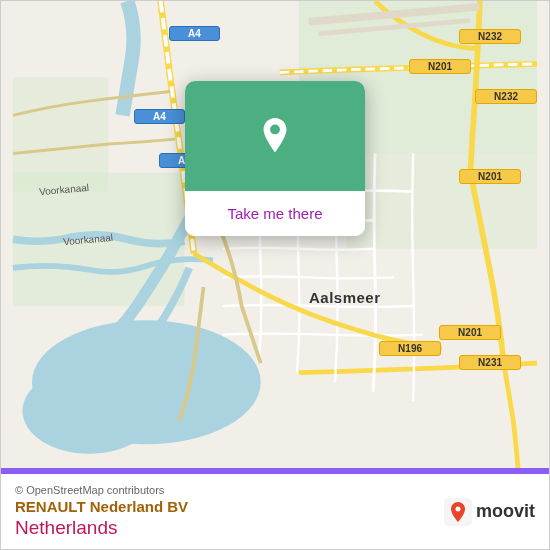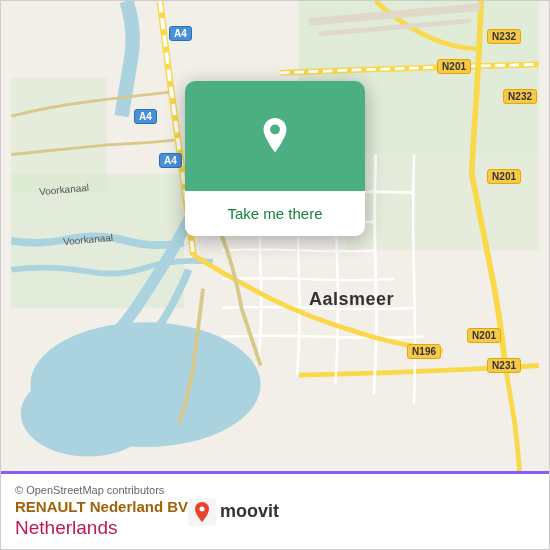--- a/index.html
+++ b/index.html
@@ -67,44 +67,44 @@
     }
 
     #popup-button {
       width: 100%;
       padding: 14px 22px;
       background: white;
       border: none;
       cursor: pointer;
       font-size: 15px;
       font-weight: 500;
-      color: #15803d;
+      color: #a21caf;
       text-align: center;
     }
 
     
     #popup-card::after {
       content: '';
       position: absolute;
       bottom: -12px;
       left: 50%;
       transform: translateX(-50%);
       border-left: 12px solid transparent;
       border-right: 12px solid transparent;
       border-top: 12px solid white;
     }
 
     
     #footer {
       background: white;
-      border-top: 3px solid #8b5cf6;
+      border-top: 6px solid #8b5cf6;
       padding: 10px 14px;
       display: flex;
       align-items: center;
-      justify-content: flex-start;
+      justify-content: space-between;
       min-height: 55px;
     }
 
     #footer-left {
       display: flex;
       flex-direction: column;
       gap: 2px;
     }
 
     #footer-copyright {
@@ -138,21 +138,21 @@
     #moovit-icon {
       width: 28px;
       height: 28px;
     }
 
     
     .road-badge {
       position: absolute;
       background: #f7c948;
       border-radius: 3px;
-      padding: 1px 4px;
+      padding: 1px 18px;
       font-size: 10px;
       font-weight: bold;
       color: #333;
       border: 1px solid #e0a800;
     }
 
     .road-badge.blue {
       background: #4a90d9;
       color: white;
       border-color: #2970b8;
@@ -232,21 +232,21 @@
     <div class="road-badge blue" style="position:absolute; top:152px; left:158px;">A4</div>
 
     <div class="road-badge" style="position:absolute; top:28px; right:28px;">N232</div>
     <div class="road-badge" style="position:absolute; top:88px; right:12px;">N232</div>
     <div class="road-badge" style="position:absolute; top:58px; right:78px;">N201</div>
     <div class="road-badge" style="position:absolute; top:168px; right:28px;">N201</div>
     <div class="road-badge" style="position:absolute; bottom:128px; right:48px;">N201</div>
     <div class="road-badge" style="position:absolute; bottom:112px; right:108px;">N196</div>
     <div class="road-badge" style="position:absolute; bottom:98px; right:28px;margin-left:48px;">N231</div>
 
-    <div style="position:absolute; top:288px; left:308px; font-size:18px; font-weight:600; color:#333; letter-spacing:0.5px;">Aalsmeer</div>
+    <div style="position:absolute; top:288px; left:308px; font-size:15px; font-weight:600; color:#333; letter-spacing:0.5px;">Aalsmeer</div>
     <div style="position:absolute; top:183px; left:38px; font-size:10px; color:#555; transform:rotate(-5deg);">Voorkanaal</div>
     <div style="position:absolute; top:233px; left:62px; font-size:10px; color:#555; transform:rotate(-5deg);">Voorkanaal</div>
 
     <div id="popup-card">
       <div id="popup-map-preview">
 
         <svg id="map-pin" viewBox="0 0 36 44" xmlns="http://www.w3.org/2000/svg">
           <path d="M18 0C10.27 0 4 6.27 4 14c0 9.625 14 28 14 28s14-18.375 14-28C32 6.27 25.73 0 18 0z" fill="white"></path>
           <circle cx="18" cy="14" r="6" fill="#4CAF82"></circle>
         </svg>

